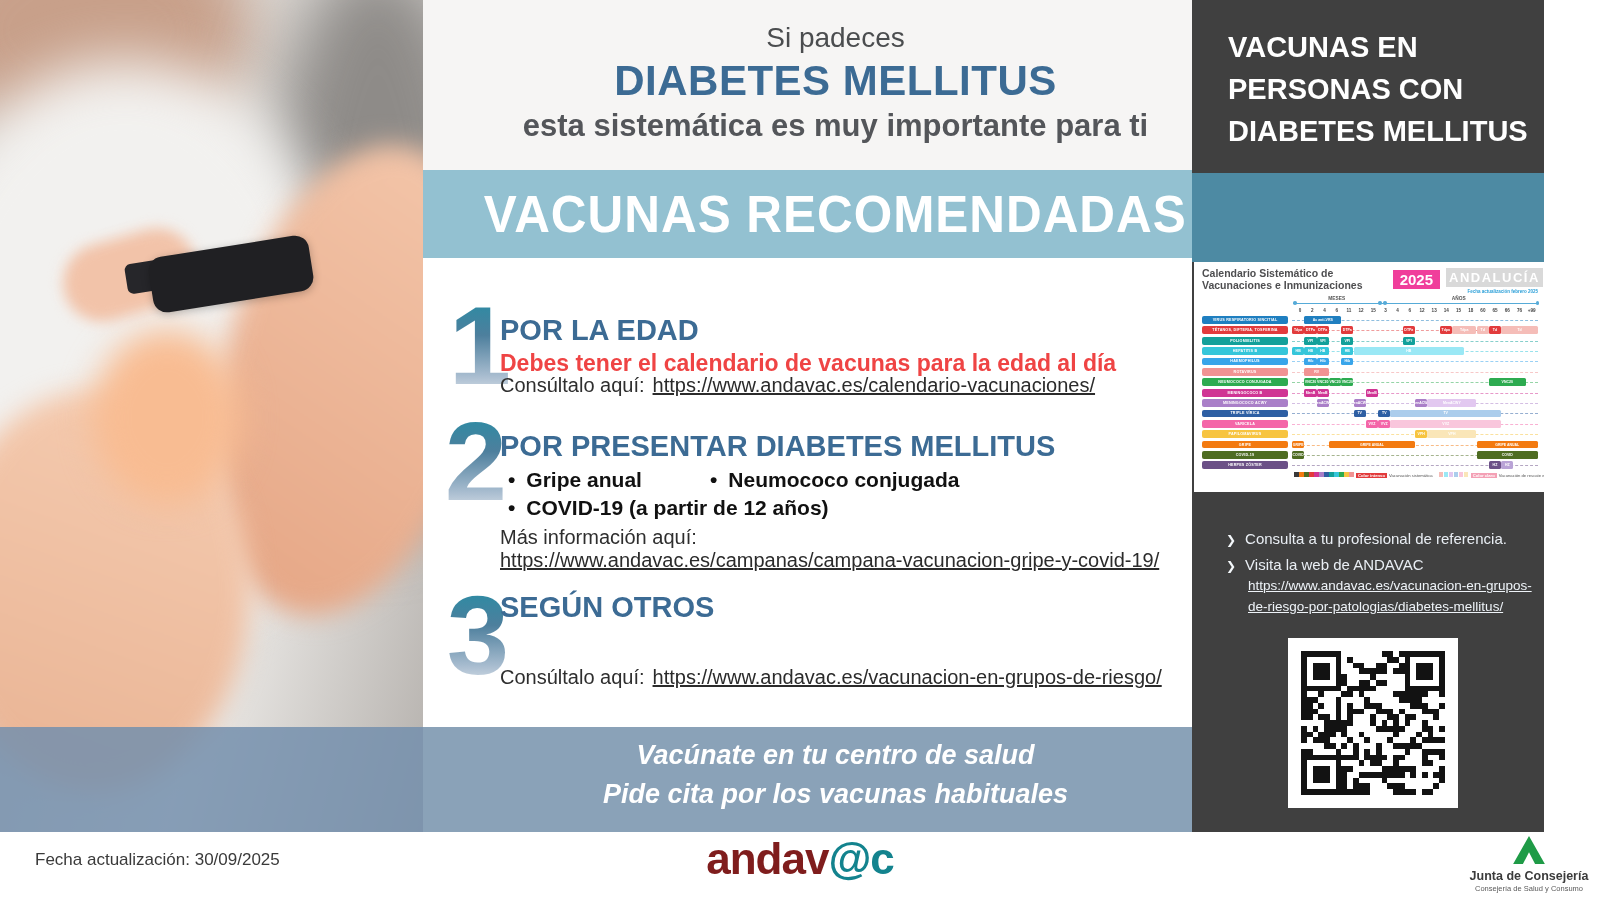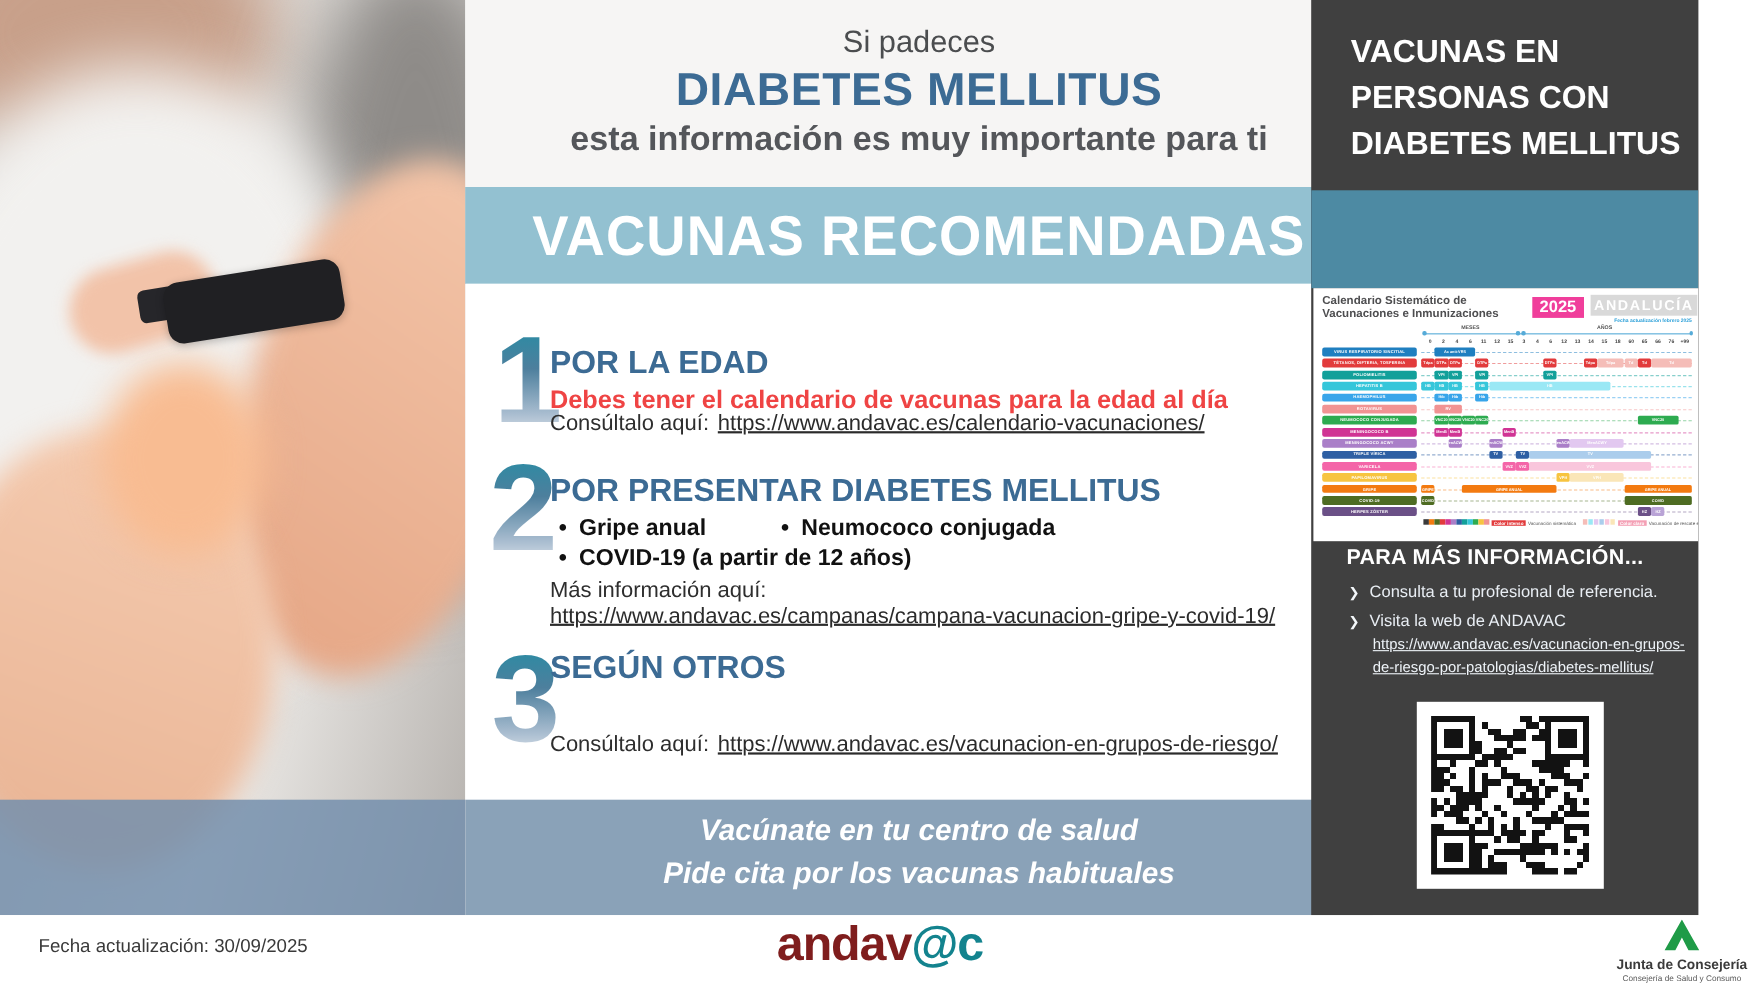--- a/index.html
+++ b/index.html
@@ -108,21 +108,21 @@
     <div class="blob b-thumb"></div>
     <div class="blob b-finger"></div>
     <div class="pen-tip"></div>
     <div class="pen"></div>
     <div class="photo-shade"></div>
   </div>
 
   <div class="center-hdr">
     <div class="hdr-intro">Si padeces</div>
     <div class="hdr-title">DIABETES MELLITUS</div>
-    <div class="hdr-sub">esta información es muy importante para ti</div>
+    <div class="hdr-sub">esta sistemática es muy importante para ti</div>
   </div>
 
   <div class="banner">
     <span>VACUNAS RECOMENDADAS</span>
   </div>
 
   <div class="center-body">
 
     <div class="num" style="left:18px;top:36px">1</div>
     <div class="sec-title" style="left:77px;top:56px">POR LA EDAD</div>
@@ -359,21 +359,20 @@
       <div class="cal-legend">
         <span><span class="cal-sw" style="background: rgb(58, 58, 58);"></span><span class="cal-sw" style="background: rgb(243, 122, 16);"></span><span class="cal-sw" style="background: rgb(78, 108, 34);"></span><span class="cal-sw" style="background: rgb(226, 59, 60);"></span><span class="cal-sw" style="background: rgb(208, 52, 148);"></span><span class="cal-sw" style="background: rgb(170, 127, 200);"></span><span class="cal-sw" style="background: rgb(46, 95, 163);"></span><span class="cal-sw" style="background: rgb(18, 160, 154);"></span><span class="cal-sw" style="background: rgb(53, 198, 218);"></span><span class="cal-sw" style="background: rgb(45, 171, 80);"></span><span class="cal-sw" style="background: rgb(247, 196, 64);"></span><span class="cal-sw" style="background: rgb(241, 147, 147);"></span></span>
         <span class="cal-chip" style="background:#e23b3c">Color intenso</span>
         <span>Vacunación sistemática</span>
         <span style="margin-left:4px"><span class="cal-sw" style="background: rgb(245, 189, 184);"></span><span class="cal-sw" style="background: rgb(154, 232, 245);"></span><span class="cal-sw" style="background: rgb(226, 200, 240);"></span><span class="cal-sw" style="background: rgb(171, 205, 236);"></span><span class="cal-sw" style="background: rgb(249, 198, 220);"></span><span class="cal-sw" style="background: rgb(250, 230, 184);"></span></span>
         <span class="cal-chip" style="background:#f4a0b5">Color claro</span>
         <span>Vacunación de rescate en personas no inmunizadas</span>
       </div>
     </div>
 
-    <div class="info-heading">PARA MÁS INFORMACIÓN...</div>
     <div class="info-item" style="left:34px;top:530px">
       <span class="chev">❯</span><span>Consulta a tu profesional de referencia.</span>
     </div>
     <div class="info-item" style="left:34px;top:556px">
       <span class="chev">❯</span><span>Visita la web de ANDAVAC</span>
     </div>
     <div class="info-link" style="top:578px">https://www.andavac.es/vacunacion-en-grupos-</div>
     <div class="info-link" style="top:599px">de-riesgo-por-patologias/diabetes-mellitus/</div>
 
     <div class="qr-box">

